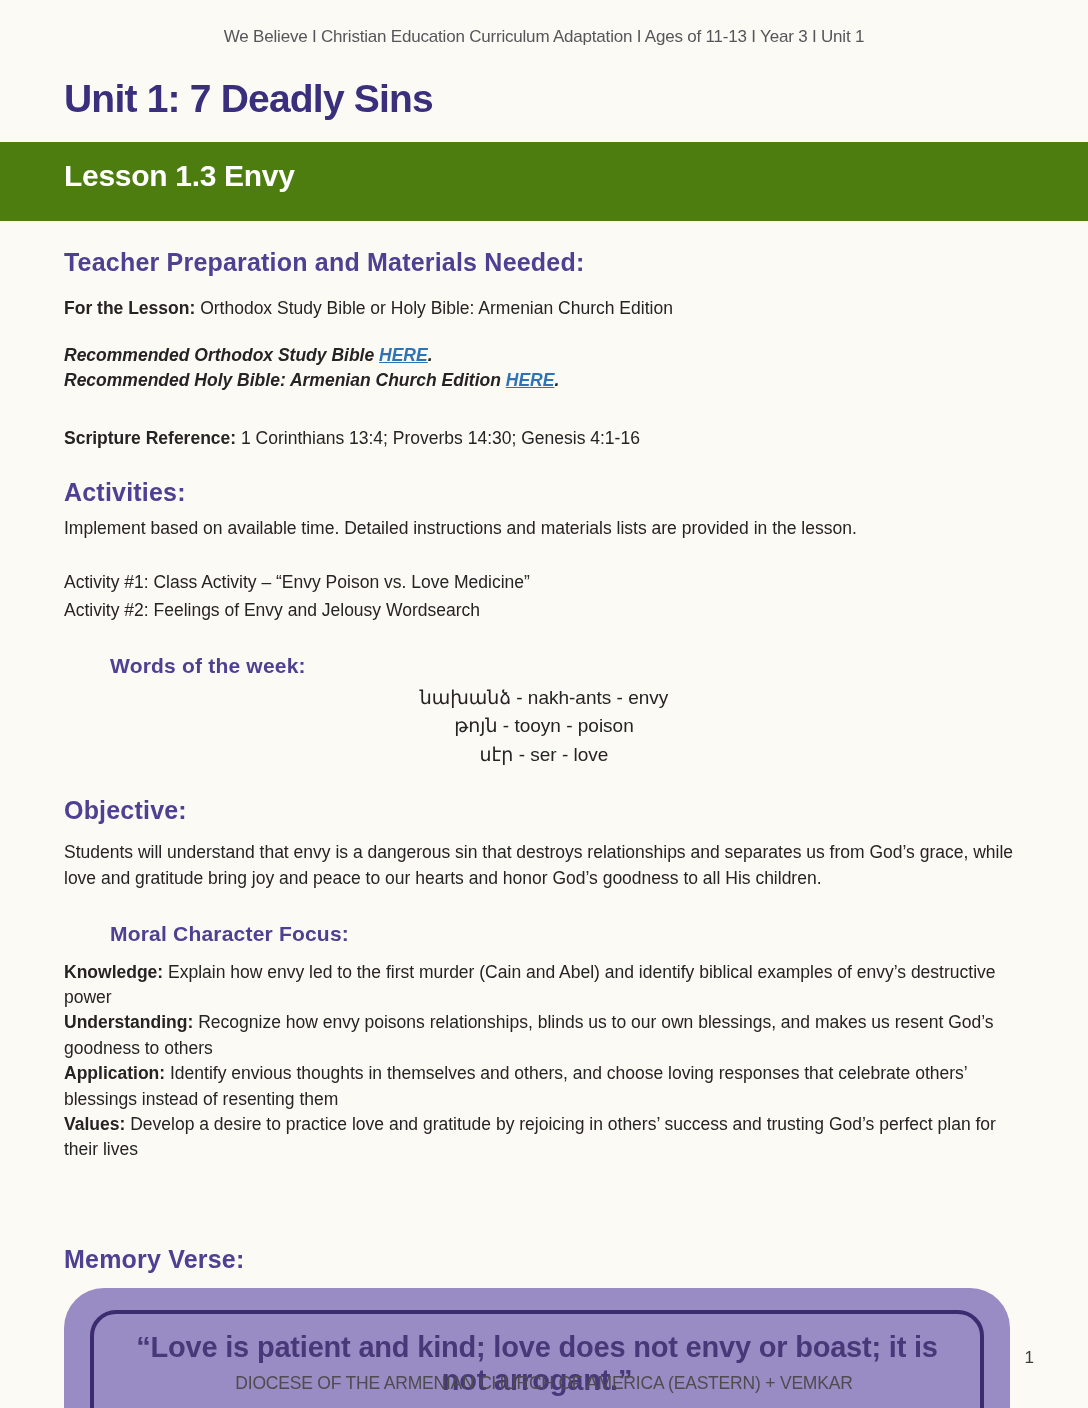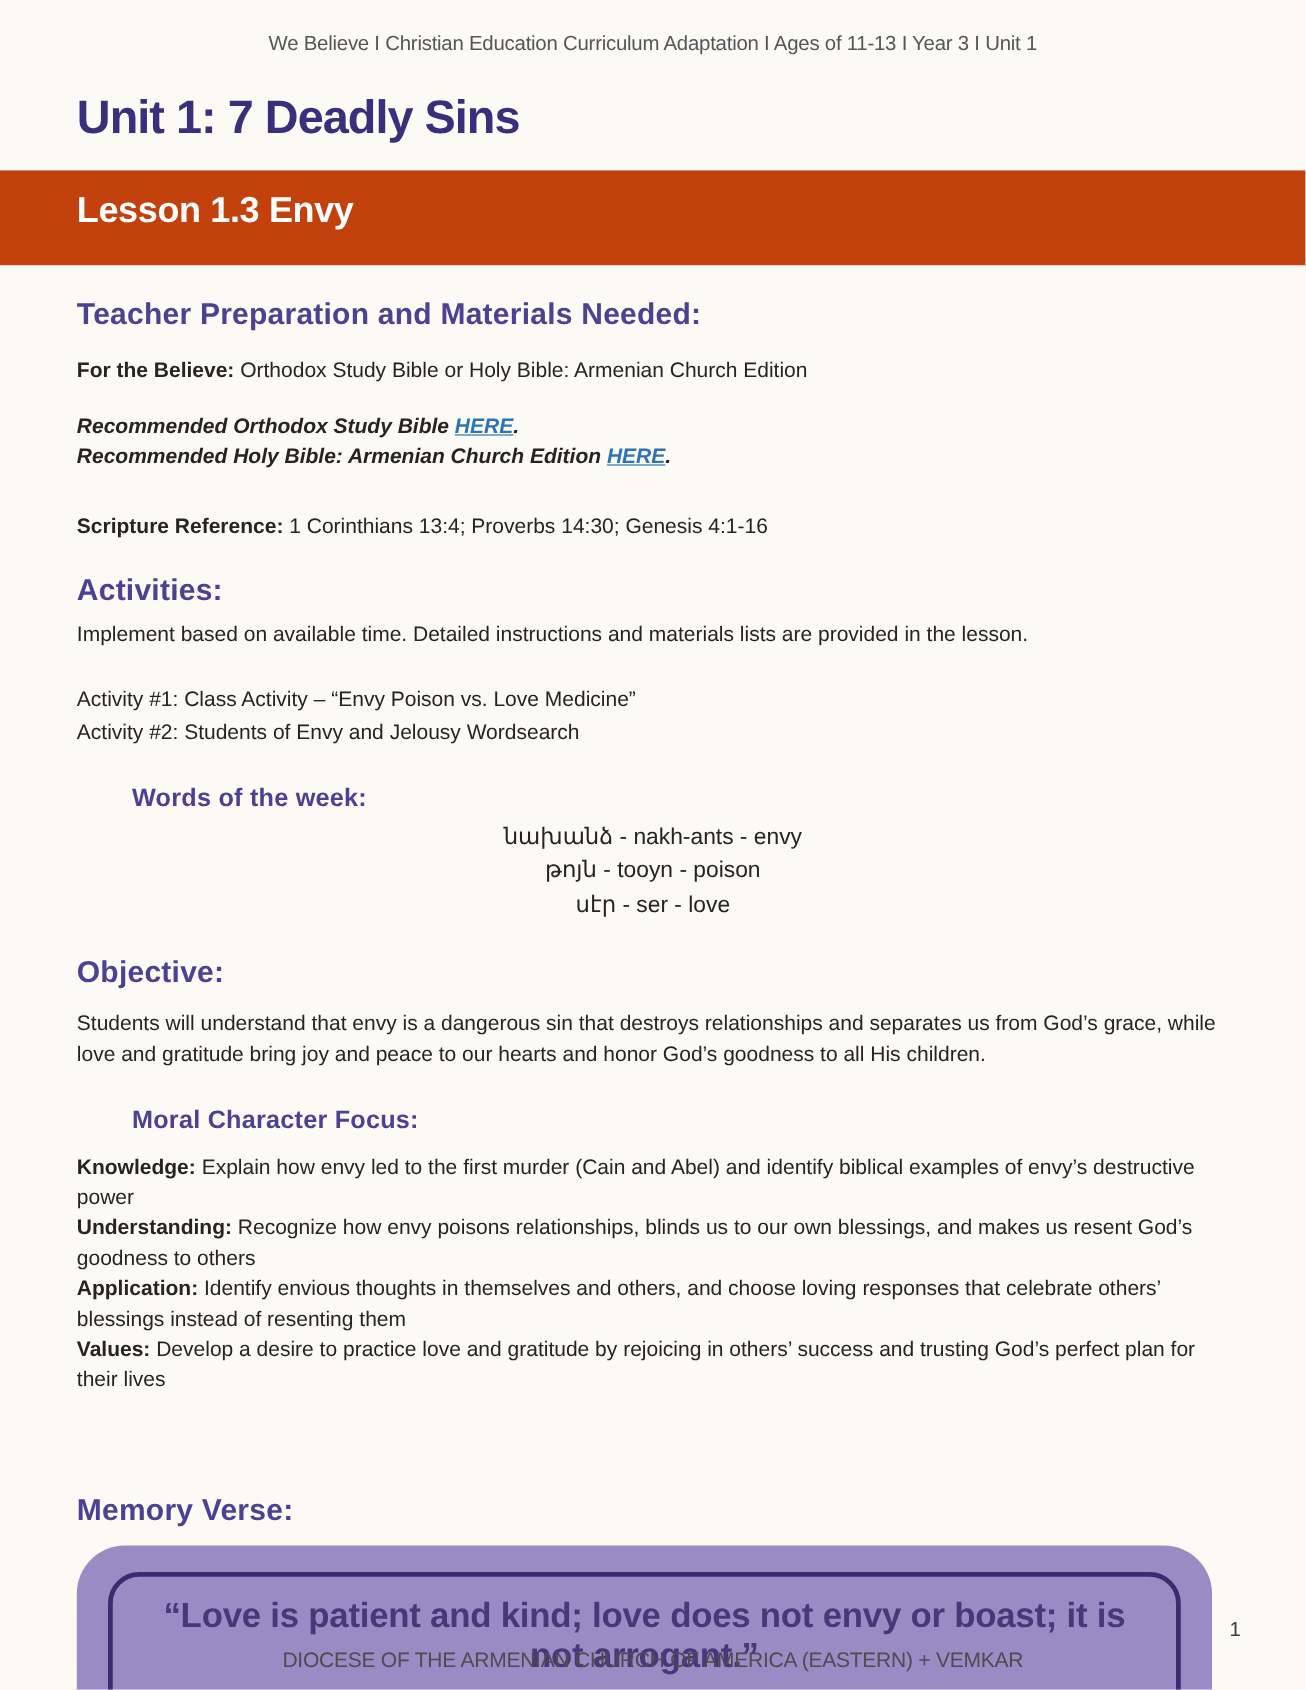--- a/index.html
+++ b/index.html
@@ -22,21 +22,21 @@
   .unit-title {
     margin:30px 64px 0 64px;
     font-size:39px;
     font-weight:800;
     letter-spacing:-0.8px;
     color:#3a2f7c;
   }
   .banner {
     margin-top:21px;
     width:100%;
-    background:#c2410c;
+    background:#4d7c0f;
     padding:17px 64px 28px 64px;
   }
   .banner-text {
     color:#ffffff;
     font-size:30px;
     font-weight:800;
     letter-spacing:-0.3px;
   }
   .content { padding:0 64px; }
   .section-heading {
@@ -121,35 +121,35 @@
 <h1 class="unit-title">Unit 1: 7 Deadly Sins</h1>
 
 <div class="banner">
   <div class="banner-text">Lesson 1.3 Envy</div>
 </div>
 
 <div class="content">
 
   <h2 class="section-heading">Teacher Preparation and Materials Needed:</h2>
 
-  <p class="body-line mt-18"><strong>For the Believe:</strong><span> Orthodox Study Bible or Holy Bible: Armenian Church Edition</span></p>
+  <p class="body-line mt-18"><strong>For the Lesson:</strong><span> Orthodox Study Bible or Holy Bible: Armenian Church Edition</span></p>
 
   <div class="rec-block">
     <p class="rec"><span>Recommended Orthodox Study Bible </span><a href="#" class="link">HERE</a><span>.</span></p>
     <p class="rec"><span>Recommended Holy Bible: Armenian Church Edition </span><a href="#" class="link">HERE</a><span>.</span></p>
   </div>
 
   <p class="body-line scripture"><strong>Scripture Reference:</strong><span> 1 Corinthians 13:4; Proverbs 14:30; Genesis 4:1-16</span></p>
 
   <h2 class="section-heading">Activities:</h2>
   <p class="body-line mt-14">Implement based on available time. Detailed instructions and materials lists are provided in the lesson.</p>
 
   <div class="activities-list">
     <p>Activity #1: Class Activity – “Envy Poison vs. Love Medicine”</p>
-    <p>Activity #2: Students of Envy and Jelousy Wordsearch</p>
+    <p>Activity #2: Feelings of Envy and Jelousy Wordsearch</p>
   </div>
 
   <h3 class="sub-heading">Words of the week:</h3>
   <div class="words-list">
     <p>նախանձ - nakh-ants - envy</p>
     <p>թոյն - tooyn - poison</p>
     <p>սէր - ser - love</p>
   </div>
 
   <h2 class="section-heading">Objective:</h2>

